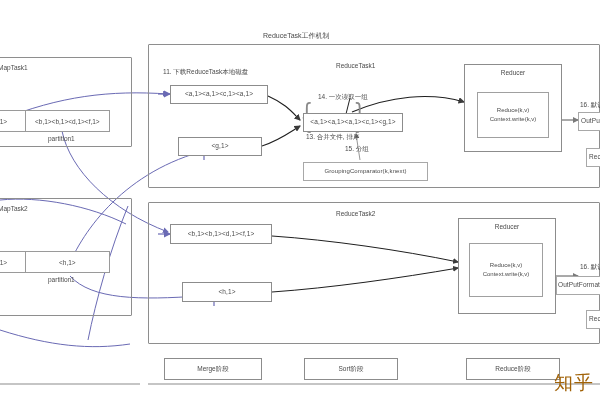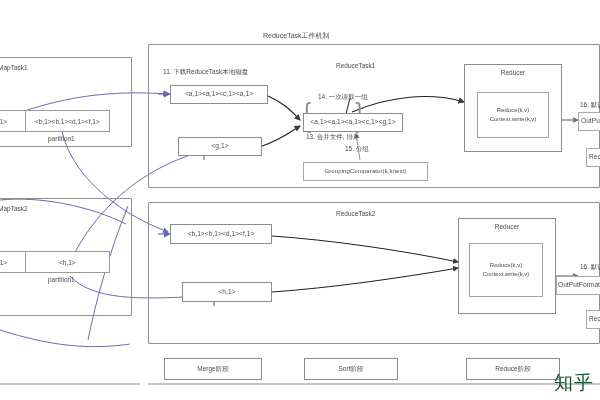--- a/index.html
+++ b/index.html
@@ -124,21 +124,21 @@
     justify-content: center;
     font-size: 6.5px;
     color: #4a4a4a;
   }
 
   .watermark {
     position: absolute;
     right: 6px;
     bottom: 4px;
     font-size: 19px;
-    color: #14532d;
+    color: #a16207;
     font-family: "DejaVu Sans", sans-serif;
     letter-spacing: 1px;
     user-select: none;
   }
 
   .brace {
     position: absolute;
     font-size: 34px;
     color: #8a8a8a;
     font-family: "DejaVu Serif", serif;

